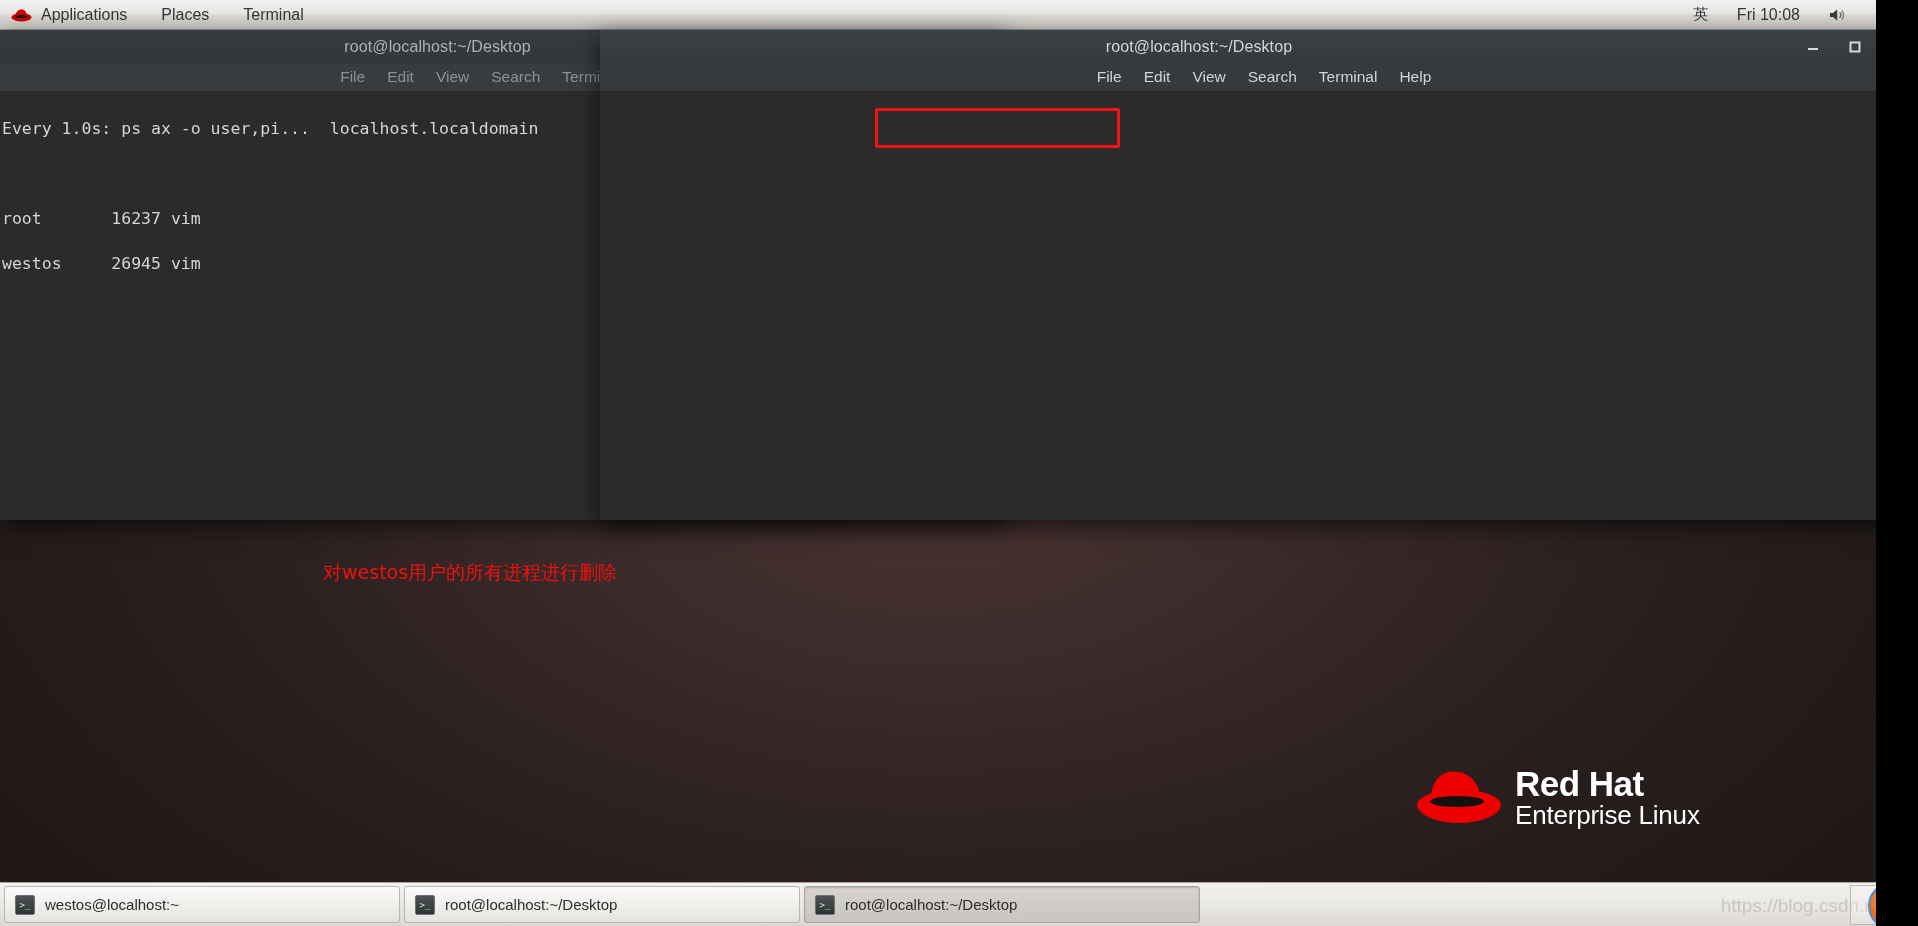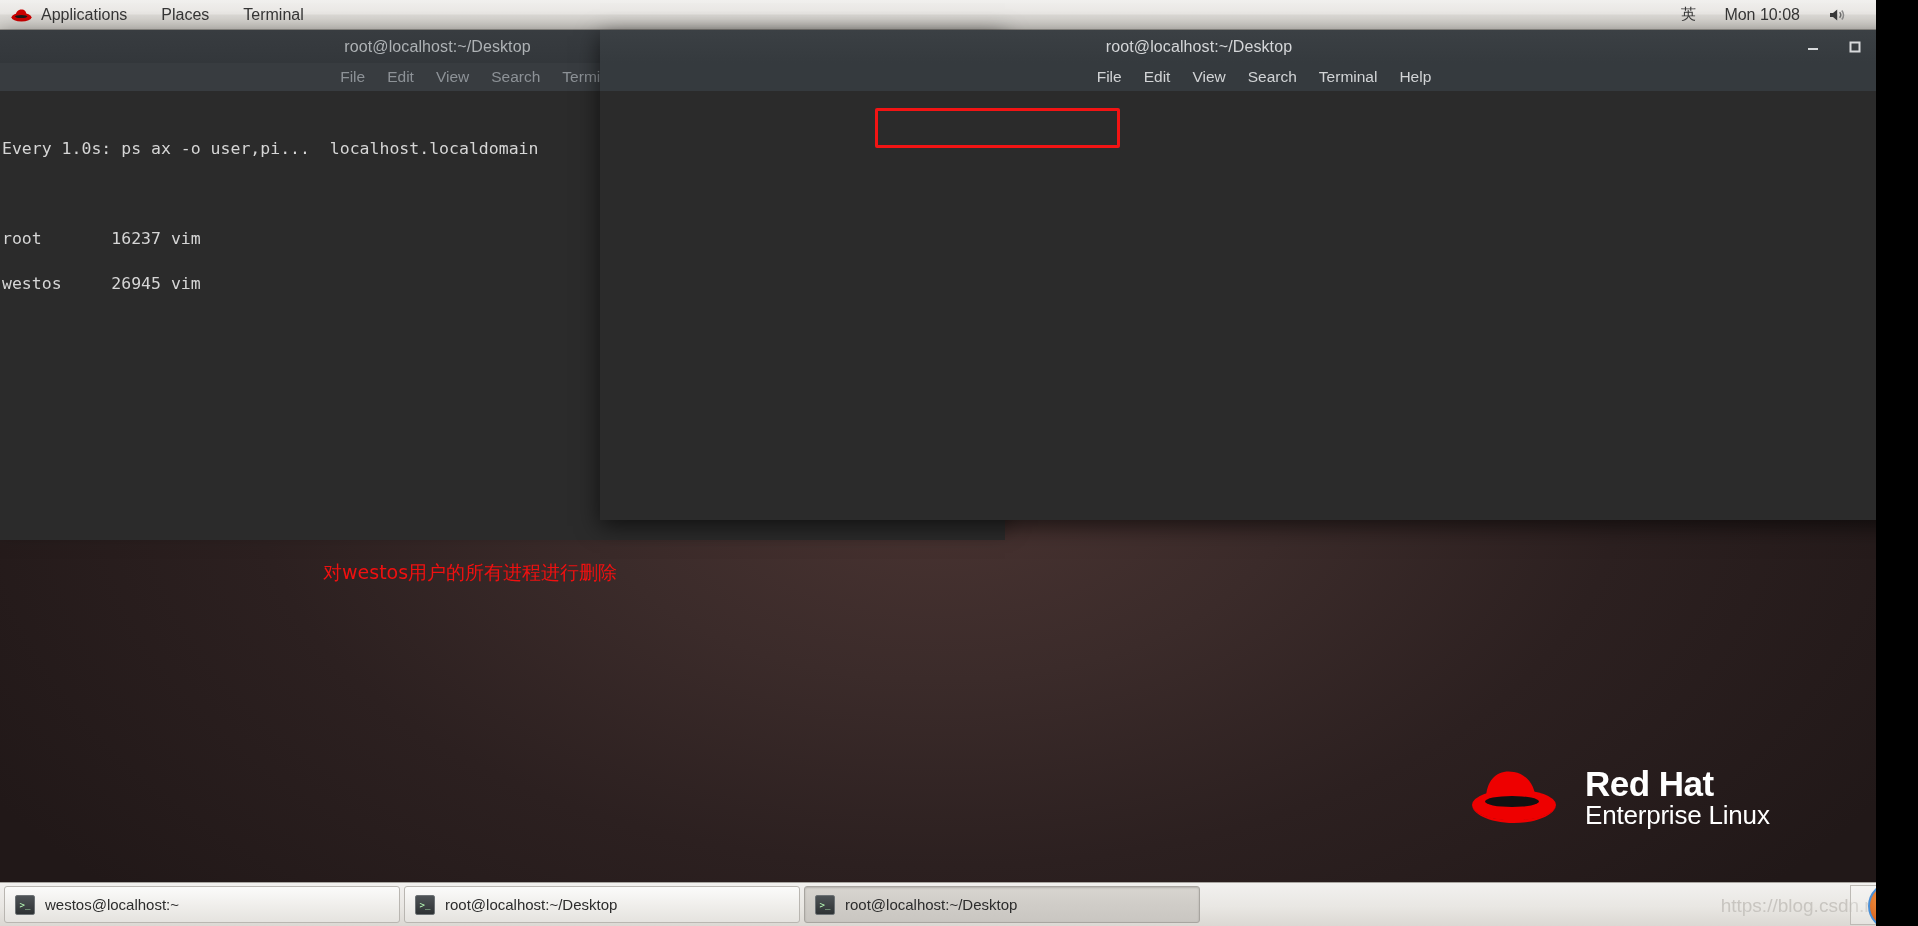--- a/index.html
+++ b/index.html
@@ -96,21 +96,21 @@
     position: relative;
     overflow: hidden;
     white-space: pre;
   }
 
   
   #win-bg {
     left: 0px; top: 30px;
     width: 1005px; height: 490px;
   }
-  #win-bg .tw-body { height: 429px; margin-top: 20px; }
+  #win-bg .tw-body { height: 429px; }
   #win-bg .tw-title-text { padding-right: 130px; }
 
   
   #win-active {
     left: 600px; top: 30px;
     width: 1318px; height: 490px;
   }
   #win-active .tw-body { height: 429px; }
   #win-active .tw-title-text { padding-right: 120px; }
 
@@ -147,22 +147,22 @@
     left: 323px; top: 560px;
     font-family: "DejaVu Sans", sans-serif;
     font-size: 19px;
     color: #f01010;
     white-space: nowrap;
   }
 
   
   #rhel-logo {
     position: absolute;
-    left: 1470px; top: 765px;
-    display: flex; align-items: center; gap: 27px;
+    left: 1415px; top: 765px;
+    display: flex; align-items: center; gap: 12px;
   }
   #rhel-logo .logo-text {
     color: #fff; line-height: 1.02;
   }
   #rhel-logo .l1 { font-size: 35px; font-weight: bold; letter-spacing: -0.5px; }
   #rhel-logo .l2 { font-size: 26px; font-weight: normal; letter-spacing: -0.2px; }
 
   
   #edge-badge {
     position: absolute;
@@ -255,21 +255,21 @@
       </div>
       <div class="tb-item">
         <span>Terminal</span>
       </div>
     </div>
     <div class="tb-right">
       <div class="tb-item ime">
         <span>英</span>
       </div>
       <div class="tb-item">
-        <span>Mon 10:08</span>
+        <span>Fri 10:08</span>
       </div>
       <div class="tb-item">
         <svg width="20" height="16" viewBox="0 0 20 16">
           <path d="M2 6 h3 l4.2-3.6 v11.2 L5 10 H2 Z" fill="#3a3a3a"></path>
           <path d="M11.6 5.3 a4 4 0 0 1 0 5.4" stroke="#6d6d6d" stroke-width="1.5" fill="none"></path>
           <path d="M13.8 3.4 a7 7 0 0 1 0 9.2" stroke="#8d8d8d" stroke-width="1.5" fill="none"></path>
         </svg>
       </div>
       <div class="tb-item">
         <svg width="18" height="18" viewBox="0 0 18 18">

